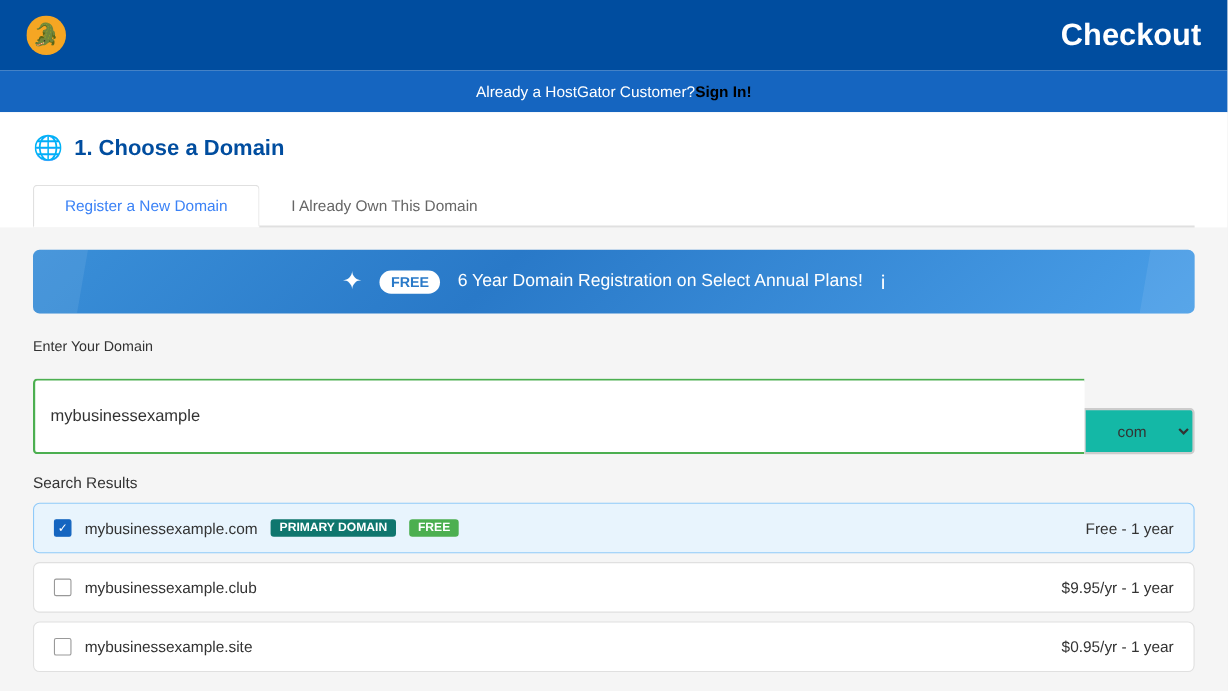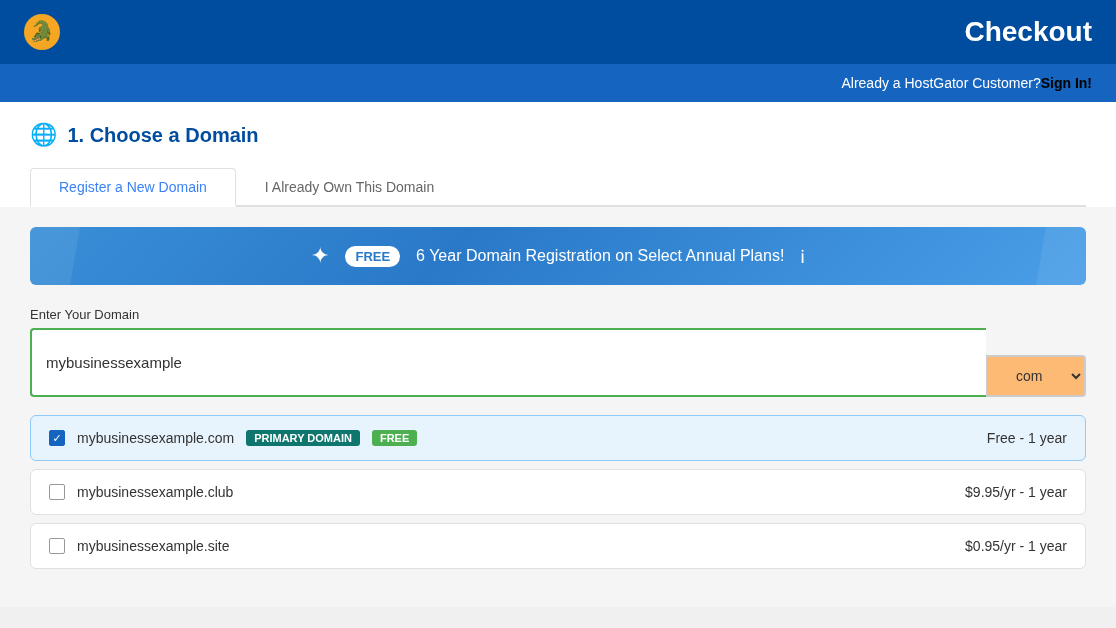--- a/index.html
+++ b/index.html
@@ -33,21 +33,21 @@
       color: #fff;
       font-size: 28px;
       font-weight: bold;
     }
 
     
     .sub-header {
       background: #1565c0;
       display: flex;
       align-items: center;
-      justify-content: flex-end;
+      justify-content: center;
       padding: 0 24px;
       height: 38px;
     }
     .sub-header-left {
       color: #fff;
       font-size: 14px;
     }
     .sub-header-right {
       color: #000000;
       font-size: 14px;
@@ -163,21 +163,21 @@
     .info-icon {
       color: #fff;
       font-size: 18px;
       cursor: pointer;
     }
 
     
     .input-label {
       font-size: 13px;
       color: #333;
-      margin-bottom: 6px;
+      margin-bottom: 22px;
     }
     .domain-input-row {
       display: flex;
       gap: 0;
       margin-bottom: 18px;
     }
     .domain-input {
       flex: 1;
       padding: 20px 14px;
       font-size: 15px;
@@ -186,21 +186,21 @@
       border-radius: 4px 0 0 4px;
       outline: none;
       color: #333;
     }
     .tld-select {
       padding: 10px 25px;
       font-size: 14px;
       border: 2px solid #ccc;
       border-left: 1px solid #ccc;
       border-radius: 0 4px 4px 0;
-      background: #fdba74;
+      background: #14b8a6;
       color: #333;
       cursor: pointer;
       min-width: 80px;
       margin-top: 27px;
     }
 
     
     .search-results-label {
       font-size: 14px;
       color: #333;
@@ -316,20 +316,21 @@
     <input class="domain-input" type="text" value="mybusinessexample" style="">
     <select class="tld-select">
       <option>com</option>
       <option>net</option>
       <option>org</option>
       <option>info</option>
       <option>biz</option>
     </select>
   </div>
 
+  <div class="search-results-label">Search Results</div>
 
   <div class="result-row selected">
     <div class="result-left">
       <div class="checkbox checked">✓</div>
       <span class="domain-name">mybusinessexample.com</span>
       <span class="badge badge-primary">PRIMARY DOMAIN</span>
       <span class="badge badge-free">FREE</span>
     </div>
     <span class="result-price">Free - 1 year</span>
   </div>

